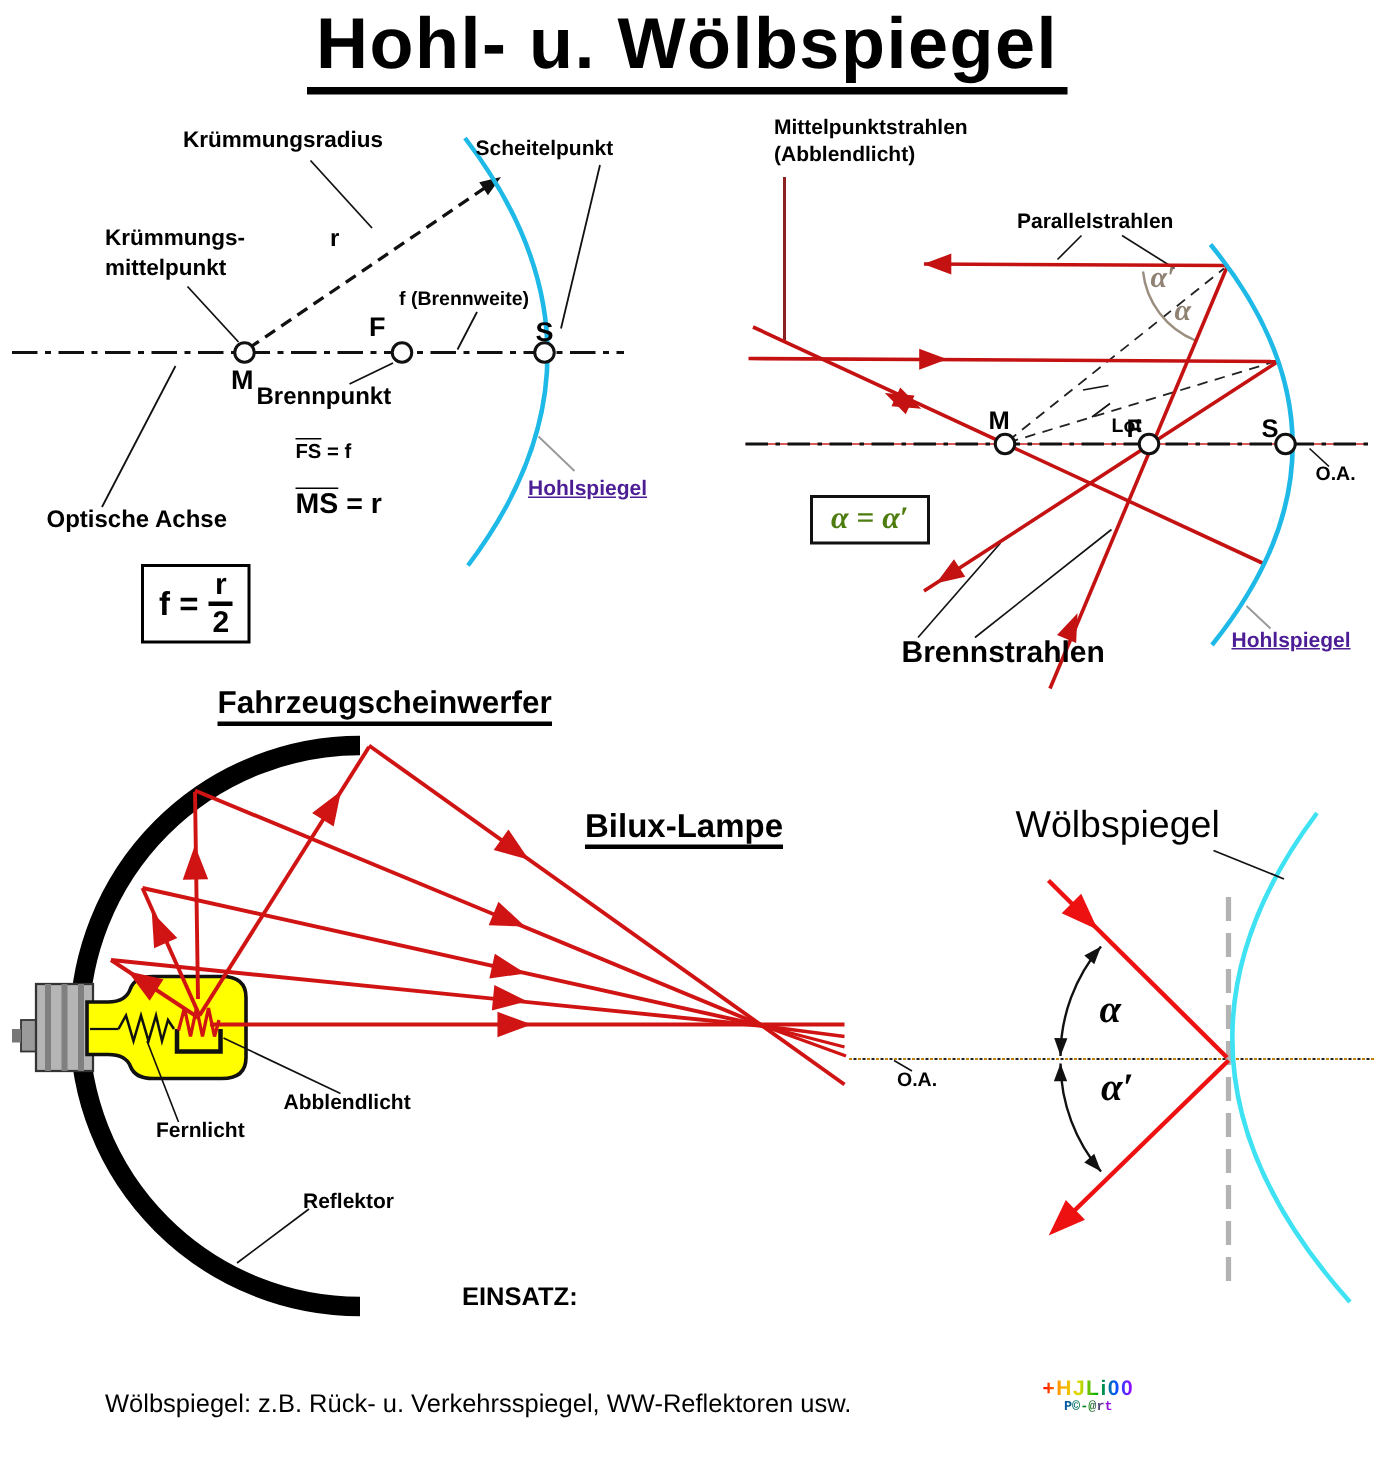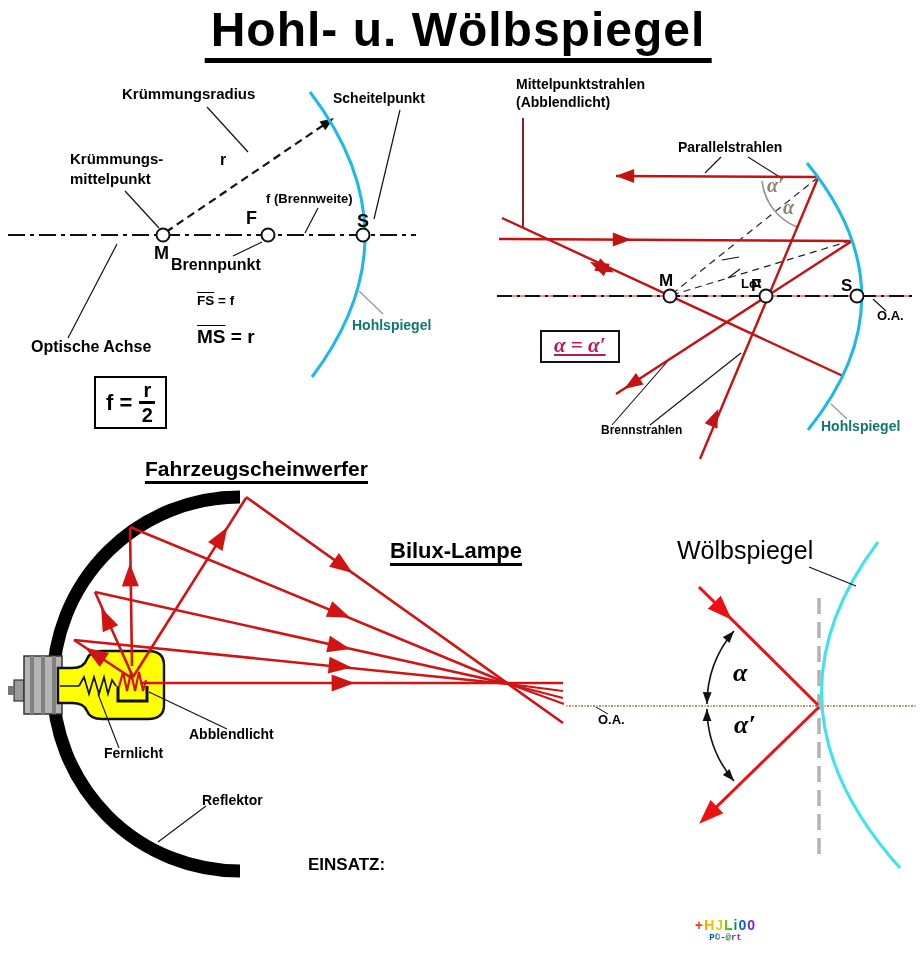--- a/index.html
+++ b/index.html
@@ -1,33 +1,33 @@
 <!DOCTYPE html>
 <html><head>
 <meta charset="utf-8">
 <style>
   html,body{margin:0;padding:0;background:#fff;}
   #stage{position:relative;width:916px;height:972px;background:#fff;overflow:hidden;
          font-family:"Liberation Sans","DejaVu Sans",sans-serif;}
   #gfx{position:absolute;left:0;top:0;}
   .lbl{position:absolute;font:bold 15px "Liberation Sans","DejaVu Sans",sans-serif;
        color:#000;white-space:nowrap;line-height:1.15;}
-  .gray{color:#0f766e;}
+  .gray{color:#4c1d95;text-decoration:underline;}
   .greek{font-family:"Liberation Serif","DejaVu Serif",serif;font-style:italic;font-weight:bold;}
   .ov{text-decoration:overline;}
   .title{position:absolute;left:50%;top:2px;transform:translateX(-50%);
          font:bold 48px "Liberation Sans","DejaVu Sans",sans-serif;letter-spacing:1px;
          border-bottom:5px solid #000;padding:0 6px 1px 6px;white-space:nowrap;}
   .sub-underline{border-bottom:3px solid #000;padding-bottom:0px;}
   .fbox{position:absolute;border:2px solid #000;background:#fff;display:flex;align-items:center;
         gap:7px;padding:2px 10px;font:bold 22px "Liberation Sans","DejaVu Sans",sans-serif;}
   .frac{display:inline-flex;flex-direction:column;align-items:center;line-height:1;font-size:20px;}
   .frac .bar{width:16px;height:3px;background:#000;margin:1px 0;}
   .abox{position:absolute;border:2px solid #111;background:#fff;padding:1px 12px 3px 12px;
-        font:bold italic 21px "Liberation Serif","DejaVu Serif",serif;color:#be185d;text-decoration:underline;}
+        font:bold italic 21px "Liberation Serif","DejaVu Serif",serif;color:#4d7c0f;}
   .logo{position:absolute;left:695px;top:917px;text-align:center;line-height:1.05;}
   .logo1{display:block;font:bold 14px "Liberation Sans",sans-serif;letter-spacing:1px;
          background:linear-gradient(90deg,#f00,#fa0,#dd0,#0a0,#05f,#a0f);
          -webkit-background-clip:text;background-clip:text;color:transparent;}
   .logo2{display:block;font:bold 9px "Liberation Mono","DejaVu Sans Mono",monospace;
          background:linear-gradient(90deg,#a0f,#05a,#080,#a0f,#080);
          -webkit-background-clip:text;background-clip:text;color:transparent;}
 </style>
 </head>
 <body>
@@ -169,21 +169,21 @@
       <use href="#tri" transform="translate(707,704) rotate(91) scale(0.85)"></use>
       <use href="#tri" transform="translate(707,709) rotate(-90) scale(0.85)"></use>
       <use href="#tri" transform="translate(734,781) rotate(49) scale(0.85)"></use>
     </g>
   </g>
 </svg>
 
 <div class="title">Hohl- u. Wölbspiegel</div>
 
 <div class="lbl" style="left:122px;top:85px;">Krümmungsradius</div>
-<div class="lbl" style="left:333px;top:90px;font-size:14px;">Scheitelpunkt</div>
+<div class="lbl" style="left:317px;top:90px;font-size:14px;">Scheitelpunkt</div>
 <div class="lbl" style="left:70px;top:149px;line-height:20px;">
   <span style="display:block">Krümmungs-</span>
   <span style="display:block">mittelpunkt</span>
 </div>
 <div class="lbl" style="left:220px;top:151px;font-size:16px;">r</div>
 <div class="lbl" style="left:266px;top:192px;font-size:13px;">f (Brennweite)</div>
 <div class="lbl" style="left:246px;top:208px;font-size:18px;">F</div>
 <div class="lbl" style="left:357px;top:211px;font-size:18px;">S</div>
 <div class="lbl" style="left:154px;top:243px;font-size:18px;">M</div>
 <div class="lbl" style="left:171px;top:256px;font-size:16px;">Brennpunkt</div>
@@ -210,33 +210,34 @@
 </div>
 <div class="lbl" style="left:678px;top:139px;font-size:14px;">Parallelstrahlen</div>
 <div class="lbl greek" style="left:767px;top:174px;font-size:20px;color:#8F8273;">α′</div>
 <div class="lbl greek" style="left:783px;top:196px;font-size:20px;color:#8F8273;">α</div>
 <div class="lbl" style="left:741px;top:247px;font-size:13px;margin-top:30px;">Lot</div>
 <div class="lbl" style="left:659px;top:271px;font-size:17px;">M</div>
 <div class="lbl" style="left:751px;top:276px;font-size:17px;">F</div>
 <div class="lbl" style="left:841px;top:276px;font-size:17px;">S</div>
 <div class="lbl" style="left:877px;top:309px;font-size:13px;">O.A.</div>
 <div class="abox" style="left:540px;top:330px;">α = α′</div>
-<div class="lbl" style="left:601px;top:424px;font-size:12px;">Brennstrahlen</div>
+<div class="lbl" style="left:601px;top:424px;font-size:20px;">Brennstrahlen</div>
 <div class="lbl gray" style="left:821px;top:418px;font-size:14px;">Hohlspiegel</div>
 
 <div class="lbl sub-underline" style="left:145px;top:457px;font-size:21px;">Fahrzeugscheinwerfer</div>
 <div class="lbl sub-underline" style="left:390px;top:538px;font-size:22px;">Bilux-Lampe</div>
 <div class="lbl" style="left:189px;top:726px;font-size:14px;">Abblendlicht</div>
 <div class="lbl" style="left:104px;top:745px;font-size:14px;">Fernlicht</div>
 <div class="lbl" style="left:202px;top:792px;font-size:14px;">Reflektor</div>
 <div class="lbl" style="left:598px;top:713px;font-size:13px;">O.A.</div>
 
 <div class="lbl" style="left:677px;top:536px;font-size:25px;font-weight:400;">Wölbspiegel</div>
 <div class="lbl greek" style="left:733px;top:658px;font-size:26px;">α</div>
 <div class="lbl greek" style="left:734px;top:710px;font-size:26px;">α′</div>
 
 <div class="lbl" style="left:308px;top:855px;font-size:17px;">EINSATZ:</div>
+<div class="lbl" style="left:70px;top:926px;font-size:17px;font-weight:400;">Wölbspiegel: z.B. Rück- u. Verkehrsspiegel, WW-Reflektoren usw.</div>
 <div class="logo">
   <span class="logo1">+HJLi00</span>
   <span class="logo2">P©-@rt</span>
 </div>
 
 </div>
 
 </body></html>

